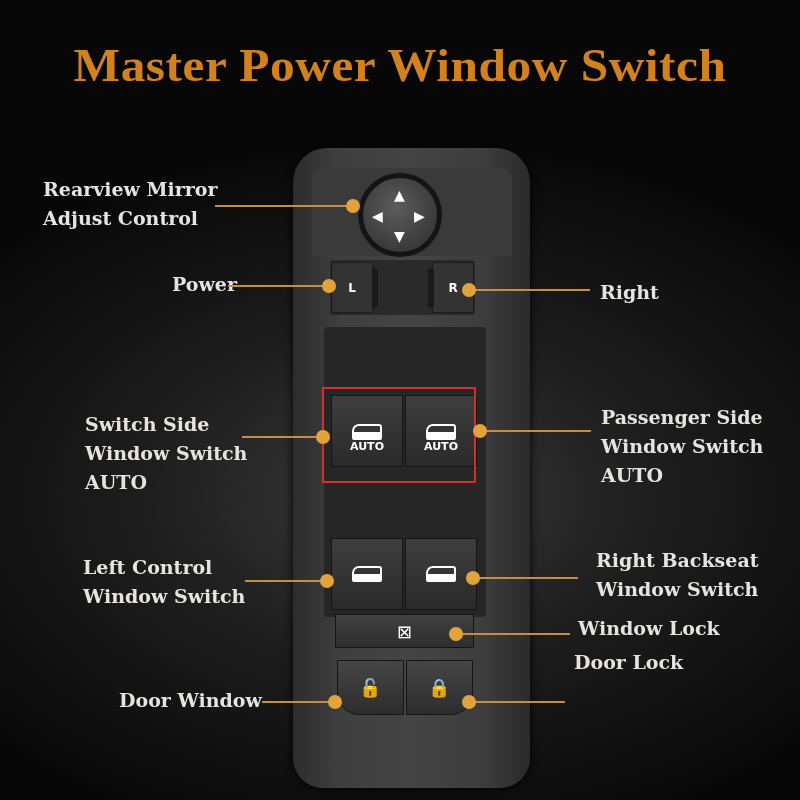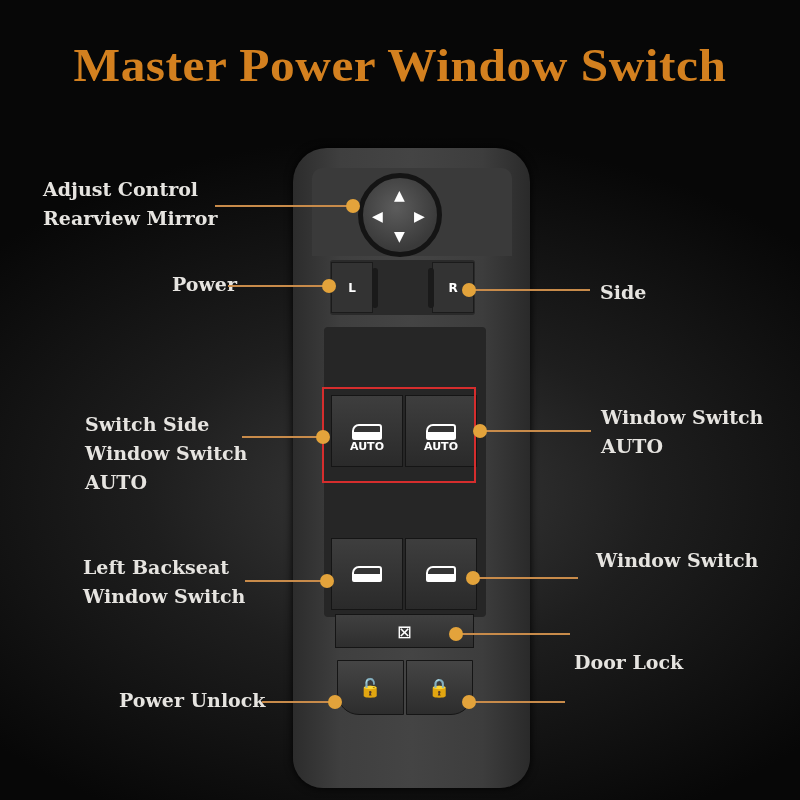--- a/index.html
+++ b/index.html
@@ -70,66 +70,69 @@
   <span>⊠</span>
 </div>
 <div class="dbtn" style="left:337px;border-radius:0 0 0 22px">
   <span>🔓</span>
 </div>
 <div class="dbtn" style="left:406px;border-radius:0 0 22px 0">
   <span>🔒</span>
 </div>
 
 <div class="label" style="left:43px;top:175px">
+  <div>Rearview Mirror</div>
   <div>Adjust Control</div>
-  <div>Rearview Mirror</div>
 </div>
 <div class="line" style="left:215px;top:205px;width:138px"></div>
 <div class="dot" style="left:346px;top:199px"></div>
 
 <div class="label" style="left:172px;top:270px">Power</div>
 <div class="line" style="left:228px;top:285px;width:100px"></div>
 <div class="dot" style="left:322px;top:279px"></div>
 
-<div class="label" style="left:600px;top:278px">Side</div>
+<div class="label" style="left:600px;top:278px">Right</div>
 <div class="line" style="left:470px;top:289px;width:120px"></div>
 <div class="dot" style="left:462px;top:283px"></div>
 
 <div class="label" style="left:85px;top:410px">
   <div>Switch Side</div>
   <div>Window Switch</div>
   <div>AUTO</div>
 </div>
 <div class="line" style="left:242px;top:436px;width:80px"></div>
 <div class="dot" style="left:316px;top:430px"></div>
 
 <div class="label" style="left:601px;top:403px">
+  <div>Passenger Side</div>
   <div>Window Switch</div>
   <div>AUTO</div>
 </div>
 <div class="line" style="left:486px;top:430px;width:105px"></div>
 <div class="dot" style="left:473px;top:424px"></div>
 
 <div class="label" style="left:83px;top:553px">
-  <div>Left Backseat</div>
+  <div>Left Control</div>
   <div>Window Switch</div>
 </div>
 <div class="line" style="left:245px;top:580px;width:80px"></div>
 <div class="dot" style="left:320px;top:574px"></div>
 
 <div class="label" style="left:596px;top:546px">
+  <div>Right Backseat</div>
   <div>Window Switch</div>
 </div>
 <div class="line" style="left:478px;top:577px;width:100px"></div>
 <div class="dot" style="left:466px;top:571px"></div>
 
 <div class="label" style="left:578px;top:614px">
+  <div>Window Lock</div>
 </div>
 <div class="line" style="left:460px;top:633px;width:110px"></div>
 <div class="dot" style="left:449px;top:627px"></div>
 
-<div class="label" style="left:119px;top:686px">Power Unlock</div>
+<div class="label" style="left:119px;top:686px">Door Window</div>
 <div class="line" style="left:262px;top:701px;width:75px"></div>
 <div class="dot" style="left:328px;top:695px"></div>
 
 <div class="label" style="left:574px;top:648px">Door Lock</div>
 <div class="line" style="left:475px;top:701px;width:90px"></div>
 <div class="dot" style="left:462px;top:695px"></div>
 
 </body></html>

